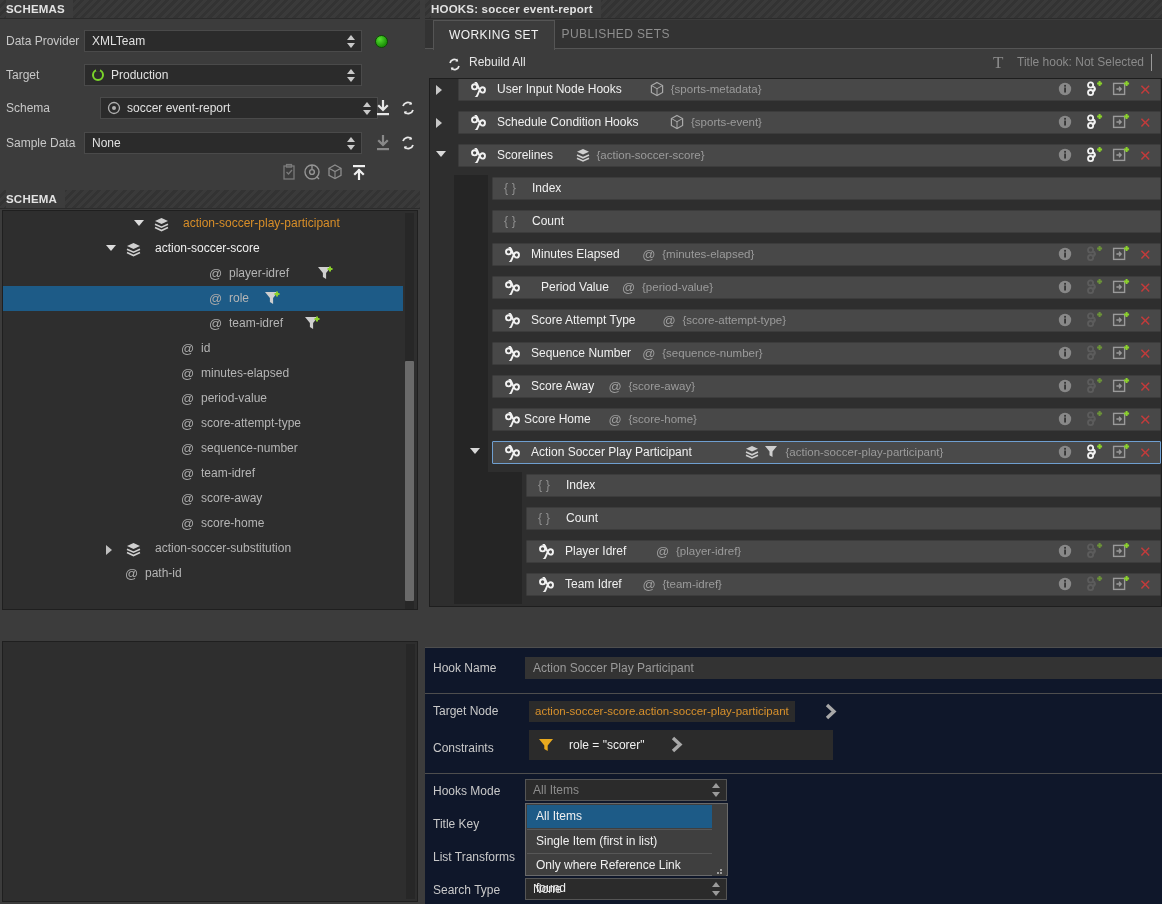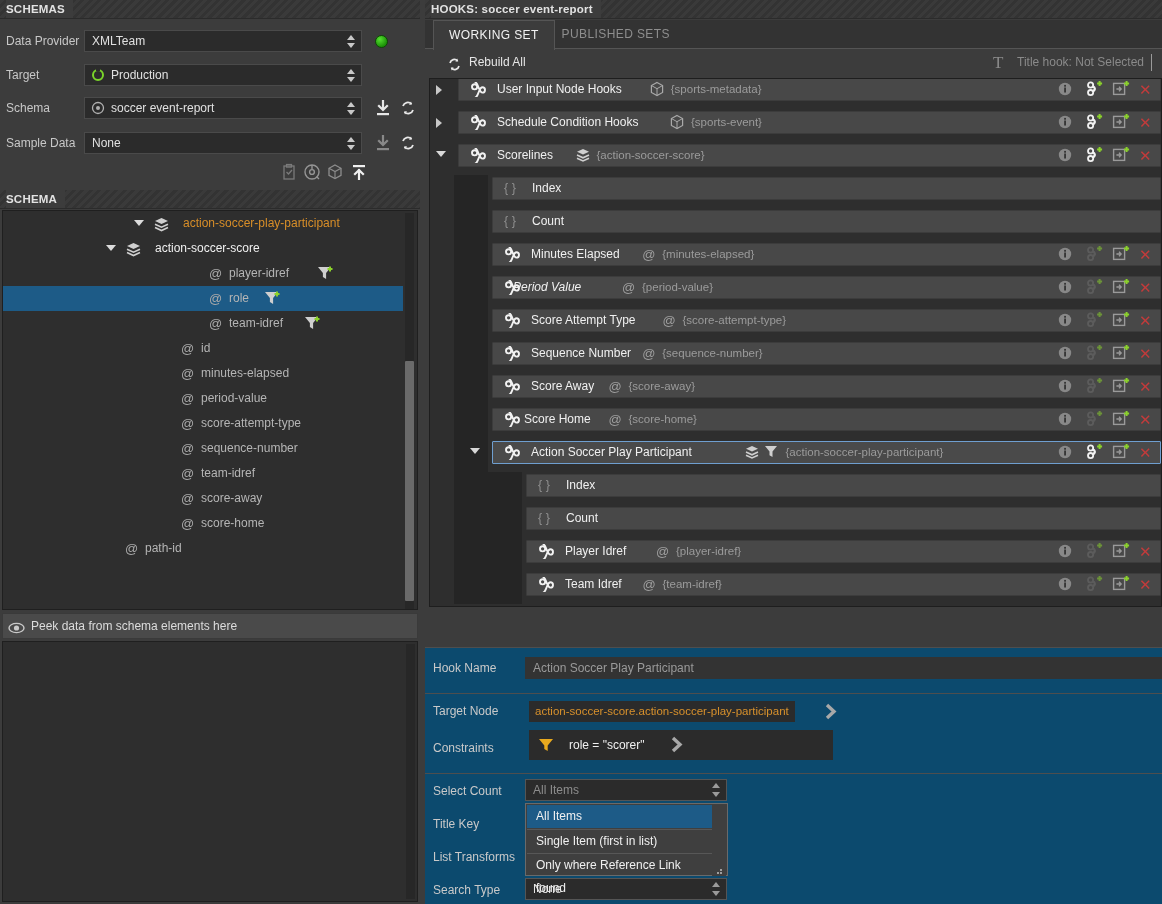--- a/index.html
+++ b/index.html
@@ -119,21 +119,21 @@
   .linkico{position:absolute;top:6px;width:17px;height:15px;}
   .typeico{position:absolute;top:5px;width:16px;height:16px;}
   .atico{position:absolute;top:2px;height:23px;line-height:23px;color:#9e9e9e;font-size:13px;}
 
   .actions{position:absolute;top:3px;height:21px;}
   .act{position:absolute;top:0;width:20px;height:21px;cursor:pointer;}
   .gutter{position:absolute;background:#252525;}
 
   
   #hp-bar{left:425px;top:628px;width:737px;}
-  #hprops{position:absolute;left:425px;top:647px;width:737px;height:257px;background:#0c4a6e;}
+  #hprops{position:absolute;left:425px;top:647px;width:737px;height:257px;background:#0f172a;}
   .hp-label{position:absolute;left:8px;font-size:12px;color:#c9c9c9;line-height:22px;}
   .hp-field{position:absolute;left:100px;height:22px;background:#333;border:none;line-height:22px;
             font-size:12px;color:#9a9a9a;padding-left:8px;white-space:nowrap;overflow:hidden;}
   .hp-sep{position:absolute;left:0;width:737px;height:1px;background:#4e4e4e;}
   .pathchip{position:absolute;height:21px;line-height:21px;background:#2b2b2b;color:#d8912c;font-size:11.5px;padding:0 6px;white-space:nowrap;}
   .chev{position:absolute;width:16px;height:21px;}
   .constraint-box{position:absolute;height:30px;background:#2b2b2b;}
 
   .dd{position:absolute;height:22px;background:#2b2b2b;border:1px solid #555;line-height:20px;font-size:12px;padding-left:7px;color:#8d8d8d;}
   .dd .spin{position:absolute;right:4px;top:0;height:20px;width:11px;}
@@ -178,21 +178,21 @@
       <span class="form-label">Data Provider</span>
       <div class="combo" style="left:84px;width:278px;">
         <span>XMLTeam</span>
         <span class="spin"></span>
       </div>
       <div class="greendot" style="left:375px;top:7px;"></div>
     </div>
 
     <div class="form-row" style="top:95px">
       <span class="form-label">Schema</span>
-      <div class="combo withicon" style="left:84px;width:278px;">
+      <div class="combo withicon" style="left:100px;width:278px;">
         <span style="position:absolute;left:6px;top:3px;">
           <svg width="14" height="14" viewBox="0 0 14 14">
               <circle cx="7" cy="7" r="5.5" fill="none" stroke="#b0b0b0" stroke-width="1.3"></circle>
               <circle cx="7" cy="7" r="2" fill="#b0b0b0"></circle>
             </svg>
         </span>
         <span>soccer event-report</span>
         <span class="spin"></span>
       </div>
       <div class="icon-btn" style="left:374px;top:4px;">
@@ -338,38 +338,40 @@
           </div>
           <div class="trow">
             <span class="at-ico" style="left: 178px;">@</span>
             <span class="tlabel grey" style="left: 198px;">score-away</span>
           </div>
           <div class="trow">
             <span class="at-ico" style="left: 178px;">@</span>
             <span class="tlabel grey" style="left: 198px;">score-home</span>
           </div>
           <div class="trow">
+            <span class="arrow closed" style="left: 102px;">
+              <i></i>
+            </span>
+            <span class="stack-ico" style="left: 123px;"><svg width="15" height="15" viewBox="0 0 15 15">
+                <path d="M7.5 1L14 4l-6.5 3L1 4z" fill="#cfcfcf"></path>
+                <path d="M1 7.2l6.5 3 6.5-3" fill="none" stroke="#cfcfcf" stroke-width="1.6"></path>
+                <path d="M1 10.6l6.5 3 6.5-3" fill="none" stroke="#cfcfcf" stroke-width="1.6"></path>
+              </svg></span>
+            <span class="tlabel grey" style="left: 152px;">action-soccer-substitution</span>
+          </div>
+          <div class="trow">
             <span class="at-ico" style="left: 122px;">@</span>
             <span class="tlabel grey" style="left: 142px;">path-id</span>
           </div>
         </div>
       <div id="schema-scroll">
         <div id="schema-thumb"></div>
       </div>
     </div>
 
-    <div id="peek">
-      <span class="eye">
-        <svg width="17" height="14" viewBox="0 0 17 14">
-            <ellipse cx="8.5" cy="7" rx="7.5" ry="4.6" fill="none" stroke="#c9c9c9" stroke-width="1.4"></ellipse>
-            <circle cx="8.5" cy="7" r="2.6" fill="#c9c9c9"></circle>
-          </svg>
-      </span>
-      <span>Peek data from schema elements here</span>
-    </div>
     <div id="peek-body">
       <div id="peek-scroll"></div>
     </div>
   </div>
 
   <div id="vdiv"></div>
 
   <div class="panelbar" id="hooks-bar">
     <span class="lbl">HOOKS: soccer event-report</span>
   </div>
@@ -591,21 +593,21 @@
             </span>
           </div>
         </div>
         <div class="hrow" style="top: 195px; width: 733px;">
           <div class="gutter" style="left: 24px; top: 0px; width: 34px; height: 33px;"></div>
           <div class="bg" style="left: 62px; width: 669px;"></div>
           <span class="linkico" style="left: 74px;"><svg width="17" height="15" viewBox="0 0 17 15">
               <path d="M4.6 2.2c2 0 2.4 2 3.9 5.3 1.5 3.3 1.9 5.3 3.9 5.3 1.6 0 2.6-1.2 2.6-2.7 0-1.5-1-2.6-2.6-2.6-2 0-2.4 2-3.9 5.3-1.5 3.3-1.9 5.3-3.9 5.3" fill="none" stroke="#f2f2f2" stroke-width="1.9" transform="translate(0,-2.2)"></path>
               <circle cx="4.6" cy="4.8" r="2.6" fill="none" stroke="#f2f2f2" stroke-width="1.9"></circle>
             </svg></span>
-          <span class="hname" style="left: 83px; font-style: italic;">Period Value</span>
+          <span class="hname" style="left: 111px;">Period Value</span>
           <span class="atico" style="left: 192px;">@</span>
           <span class="hpath" style="left: 212px;">{period-value}</span>
           <div class="actions" style="left: 628px; width: 100px;">
             <span class="act" style="left: 0px;">
               <span style="display:block;margin-top:3px;"><svg width="14" height="14" viewBox="0 0 14 14">
                   <circle cx="7" cy="7" r="6.2" fill="#888"></circle>
                   <rect x="6.2" y="5.5" width="1.7" height="5" fill="#2e2e2e"></rect>
                   <rect x="6.2" y="2.9" width="1.7" height="1.8" fill="#2e2e2e"></rect>
                 </svg></span>
             </span>
@@ -979,21 +981,21 @@
       <span style="position:absolute;left:40px;top:0;line-height:30px;color:#f0f0f0;font-size:12px;">role = "scorer"</span>
       <span style="position:absolute;left:140px;top:4px;">
         <svg width="16" height="21" viewBox="0 0 16 21">
             <path d="M4 4l7 6.5L4 17" stroke="#a8a8a8" stroke-width="3.4" fill="none"></path>
           </svg>
       </span>
     </div>
 
     <div class="hp-sep" style="top:126px;"></div>
 
-    <span class="hp-label" style="top:133px;">Select Count</span>
+    <span class="hp-label" style="top:133px;">Hooks Mode</span>
     <div class="dd" style="left:100px;top:132px;width:202px;">
       <span>All Items</span>
       <span class="spin"></span>
     </div>
 
     <span class="hp-label" style="top:166px;">Title Key</span>
     <span class="hp-label" style="top:199px;">List Transforms</span>
     <span class="hp-label" style="top:232px;">Search Type</span>
     <div class="dd light" style="left:100px;top:231px;width:202px;">
       <span>None</span>

